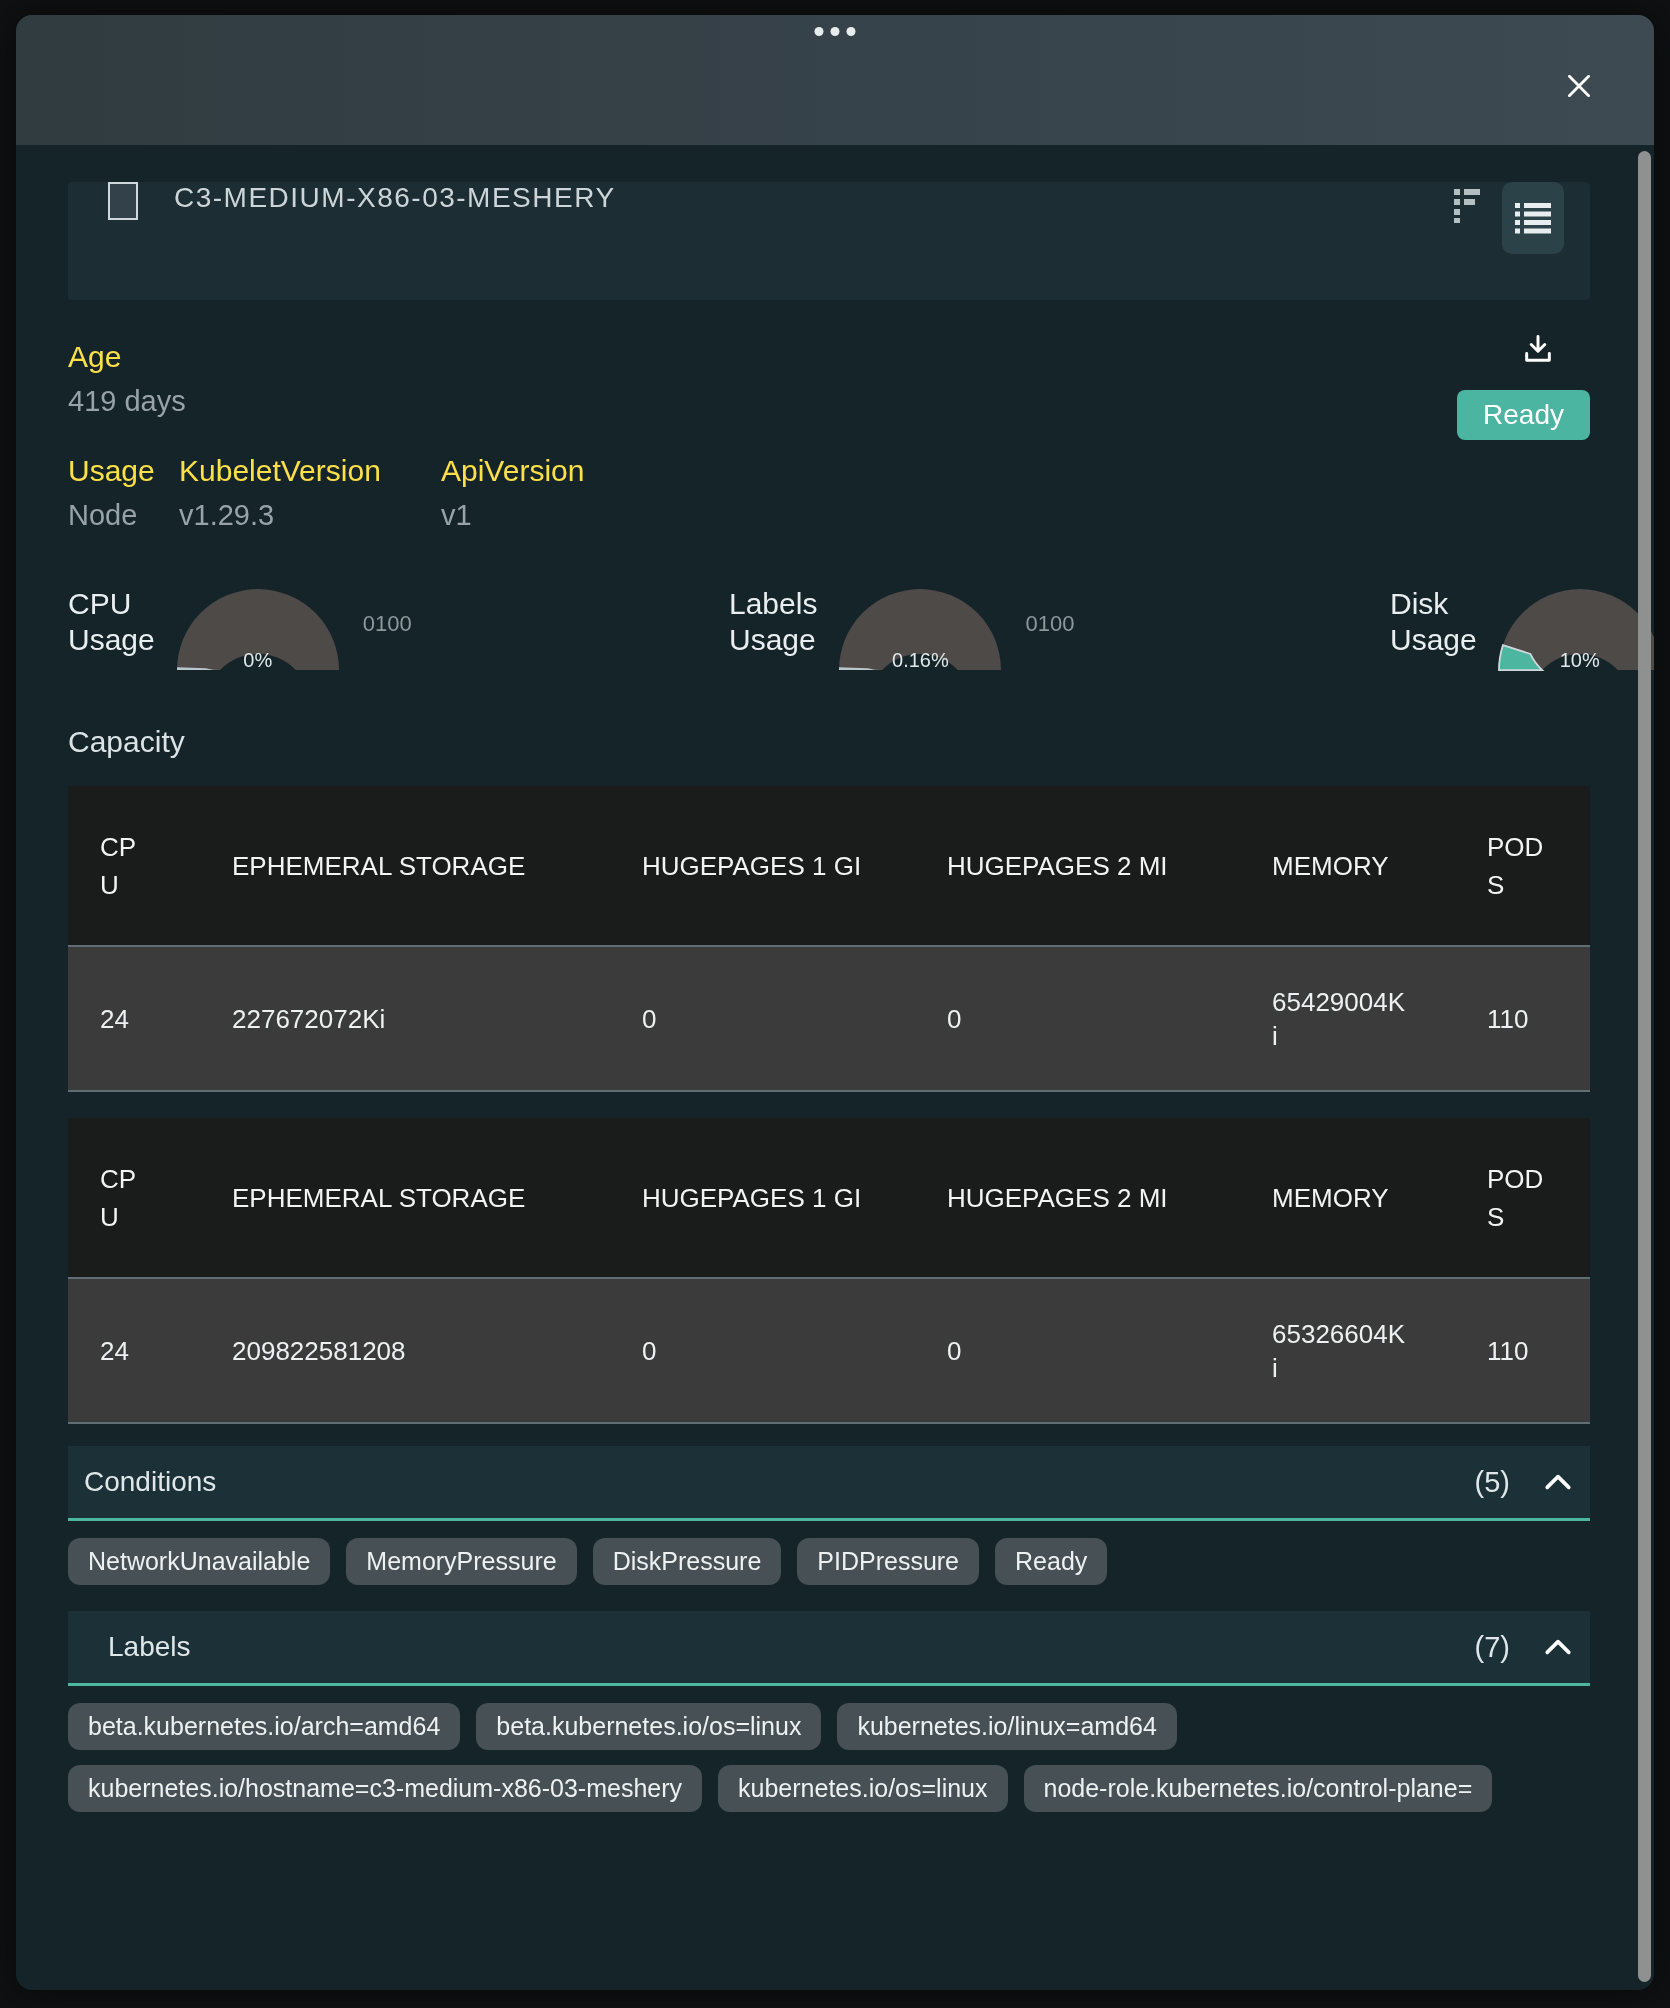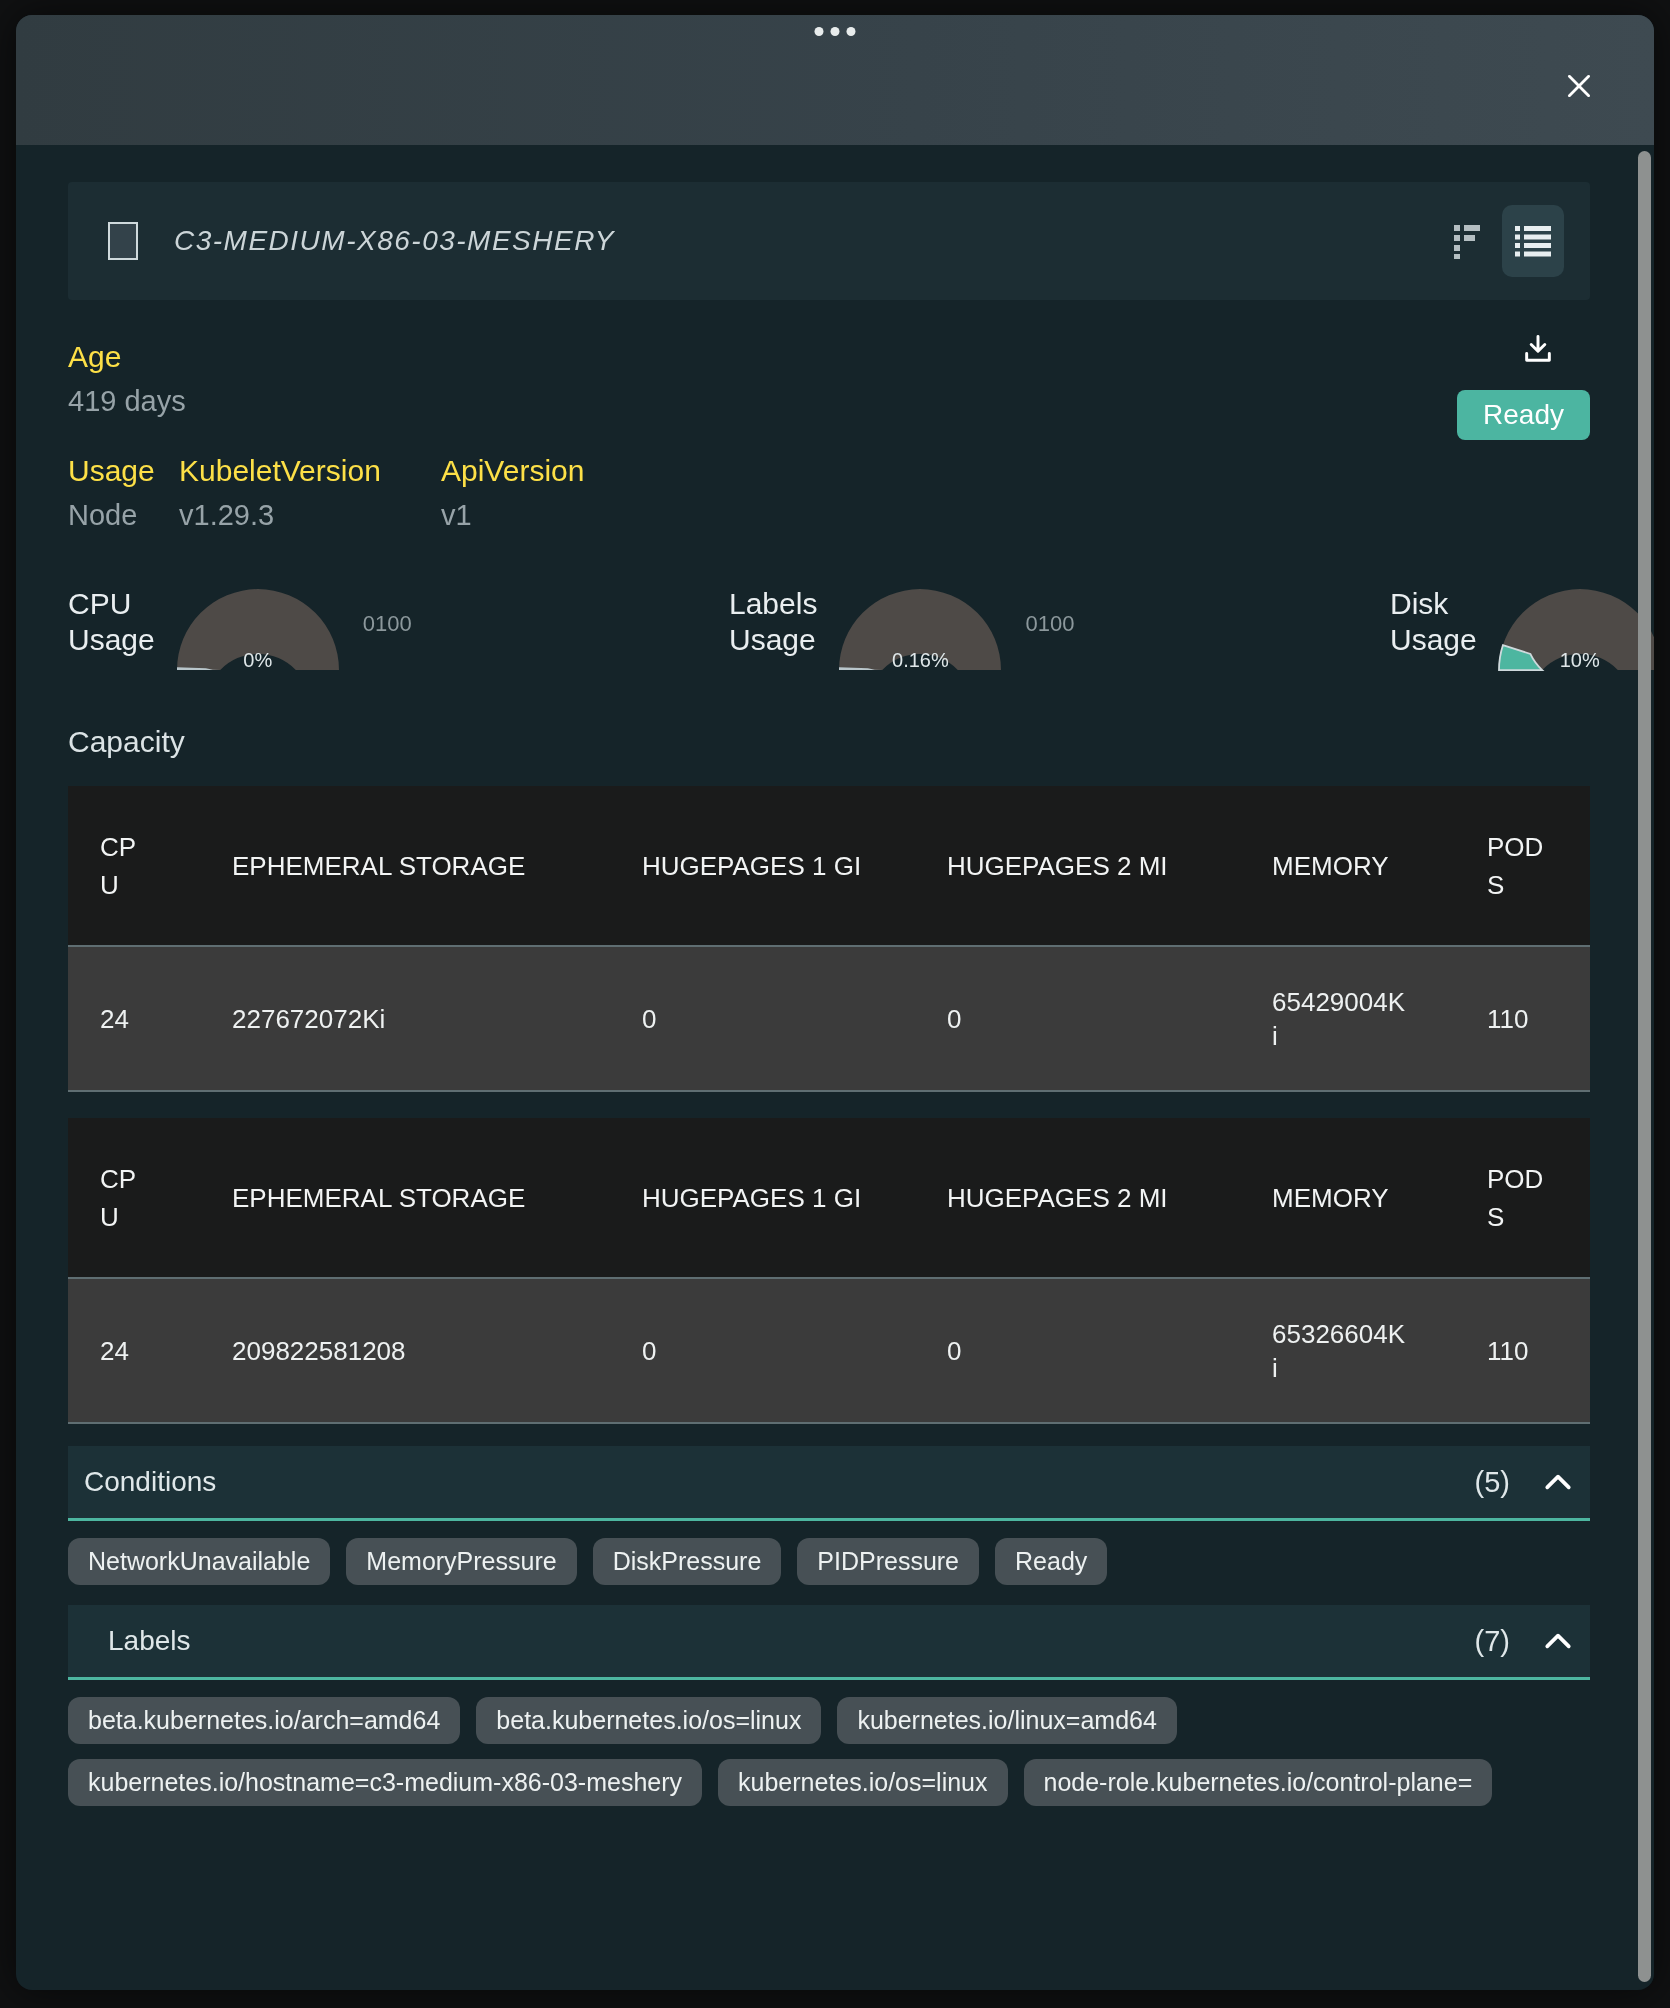--- a/index.html
+++ b/index.html
@@ -11,21 +11,21 @@
          background:#152429;overflow:hidden;box-shadow:0 0 40px rgba(0,0,0,.6);}
   .modal-header{position:relative;height:130px;background:linear-gradient(90deg,#313c41 0%,#37434a 55%,#3e4a51 100%);}
   .drag-dots{position:absolute;left:50%;top:12px;transform:translateX(-50%);display:flex;gap:7px;cursor:grab;}
   .drag-dots i{width:9px;height:9px;border-radius:50%;background:#e8ecec;display:block;}
   .close-btn{position:absolute;right:58px;top:54px;width:34px;height:34px;display:flex;align-items:center;justify-content:center;cursor:pointer;background:transparent;border:none;padding:0;}
 
   .modal-body{position:relative;height:calc(100% - 130px);overflow:hidden;padding:0 64px 0 52px;}
   .scroll-thumb{position:absolute;right:3px;top:6px;bottom:8px;width:13px;border-radius:7px;background:#8e9190;}
 
   
-  .node-card{margin-top:37px;height:118px;background:#1c2d33;border-radius:4px;display:flex;align-items:center;padding:0 26px 0 40px;font-style:italic;}
+  .node-card{margin-top:37px;height:118px;background:#1c2d33;border-radius:4px;display:flex;padding:0 26px 0 40px;}
   .node-checkbox{width:30px;height:38px;border:2px solid #cfd9dc;background:#33424a;flex:none;cursor:pointer;}
   .node-title{margin-left:36px;font-size:28px;letter-spacing:1.5px;color:#ccd5d8;white-space:nowrap;overflow:hidden;}
   .card-spacer{flex:1;}
   .icon-plain{width:42px;height:46px;display:flex;align-items:center;justify-content:center;opacity:.85;cursor:pointer;}
   .icon-btn{width:62px;height:72px;margin-left:12px;border-radius:10px;background:#2c4249;border:none;display:flex;align-items:center;justify-content:center;cursor:pointer;}
 
   
   .age-section{position:relative;margin-top:40px;}
   .h-label{font-size:30px;color:#fde047;font-weight:500;line-height:34px;}
   .h-value{margin-top:10px;font-size:29px;color:#97a3a8;line-height:34px;}
@@ -62,21 +62,21 @@
 
   
   .band{margin-top:22px;height:75px;background:#1c3137;border-bottom:3px solid #4db6a0;
         display:flex;align-items:center;padding:0 18px 0 16px;cursor:pointer;}
   .band .band-title{font-size:28px;color:#dfe7e9;}
   .band .band-spacer{flex:1;}
   .band .band-count{font-size:29px;color:#dfe7e9;margin-right:34px;}
   .chips{display:flex;flex-wrap:wrap;gap:15px 16px;margin-top:17px;}
   .chip{background:#475055;border-radius:12px;height:47px;display:inline-flex;align-items:center;
         padding:0 20px;font-size:25px;color:#edf1f1;white-space:nowrap;}
-  .band.labels-band{margin-top:20px;padding-left:40px;}
+  .band.labels-band{margin-top:26px;padding-left:40px;}
 
   svg .st{stroke:#fff;stroke-width:2.6;stroke-linecap:round;stroke-linejoin:round;fill:none;}
 </style>
 </head>
 <body>
 
 <div id="screen">
   <div class="modal">
 
     <div class="modal-header">

